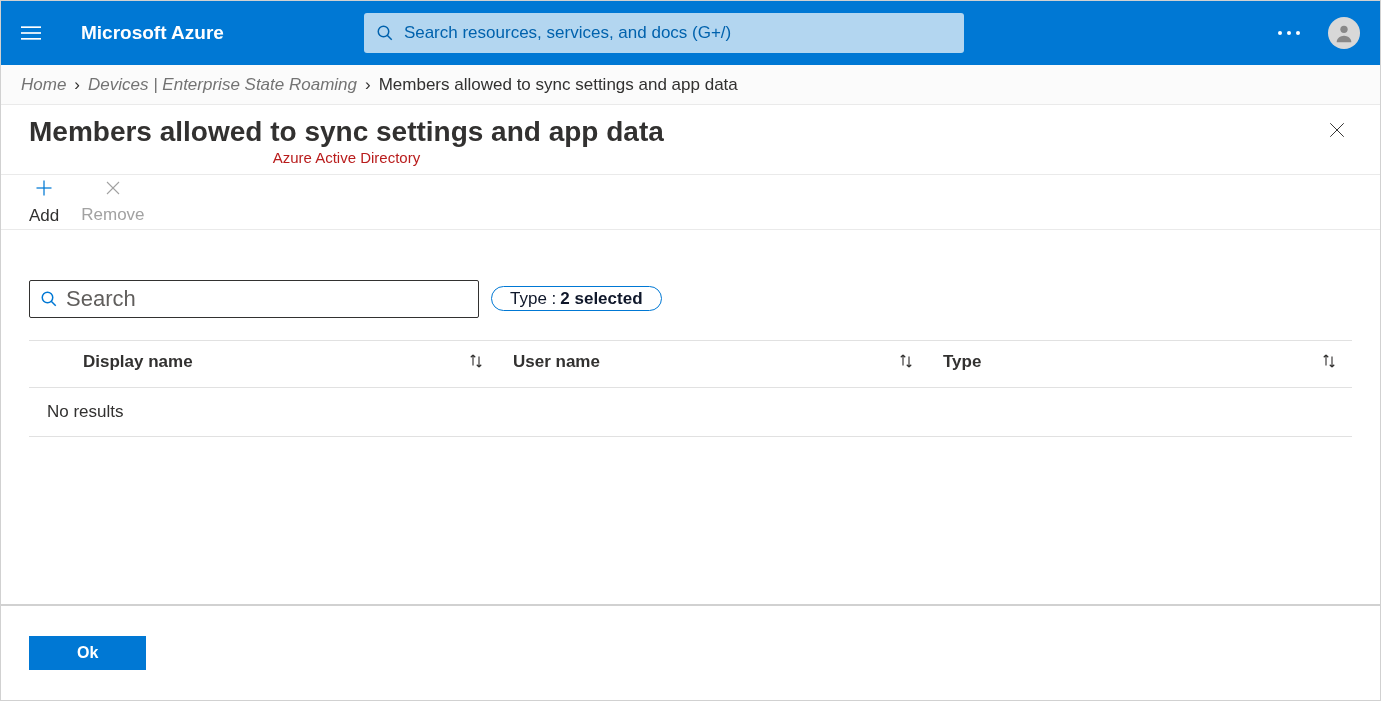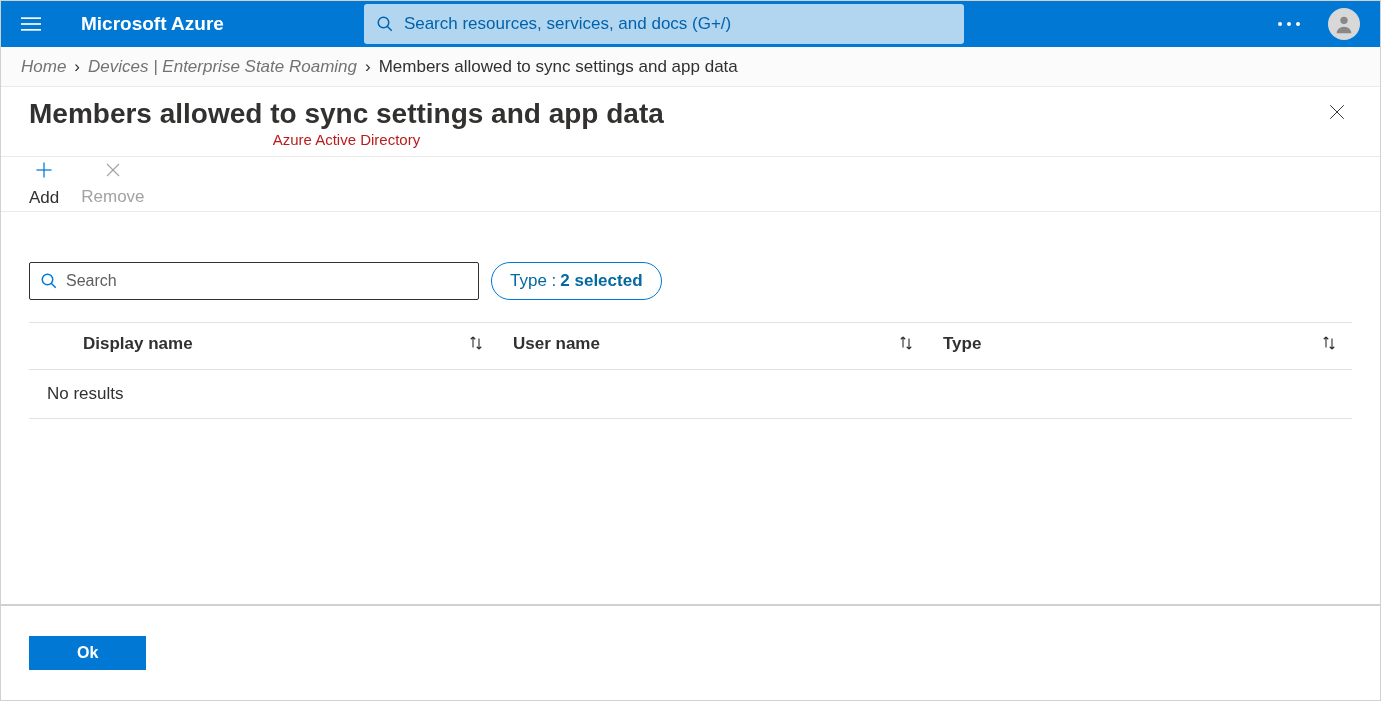--- a/index.html
+++ b/index.html
@@ -7,21 +7,21 @@
       font-family: "Segoe UI", -apple-system, BlinkMacSystemFont, sans-serif;
       font-size: 14px;
       color: #323130;
       background: #fff;
       width: 1381px;
       height: 701px;
       overflow: hidden;
       border: 1px solid #d1d1d1;
     }
     .topbar {
-      height: 46px;
+      height: 64px;
       background: #0078d4;
       display: flex;
       align-items: center;
       padding: 0 10px;
       color: #fff;
     }
     .hamburger {
       width: 40px; height: 40px;
       display: flex; align-items: center; justify-content: center;
       cursor: pointer;
@@ -136,35 +136,35 @@
       border: 1px solid #323130;
       display: flex;
       align-items: center;
       padding: 0 10px;
       border-radius: 2px;
     }
     .search-field svg { width: 18px; height: 18px; stroke: #0078d4; fill: none; stroke-width: 2; }
     .search-field input {
       border: none;
       flex: 1;
-      font-size: 16px;
+      font-size: 22px;
       margin-left: 8px;
       outline: none;
       color: #6d28d9;
     }
     .search-field input::placeholder { color: #605e5c; }
     .filter-pill {
-      height: 38px;
+      height: 25px;
       border: 1px solid #0078d4;
       border-radius: 20px;
       padding: 0 18px;
       display: flex;
       align-items: center;
       font-size: 17px;
-      color: #0369a1;
+      color: #0f172a;
       cursor: pointer;
     }
     .filter-pill .bold { font-weight: 600; margin-left: 4px; }
     .table {
       margin-top: 22px;
     }
     .table-header {
       display: flex;
       border-top: 1px solid #e1e1e1;
       border-bottom: 1px solid #e1e1e1;

